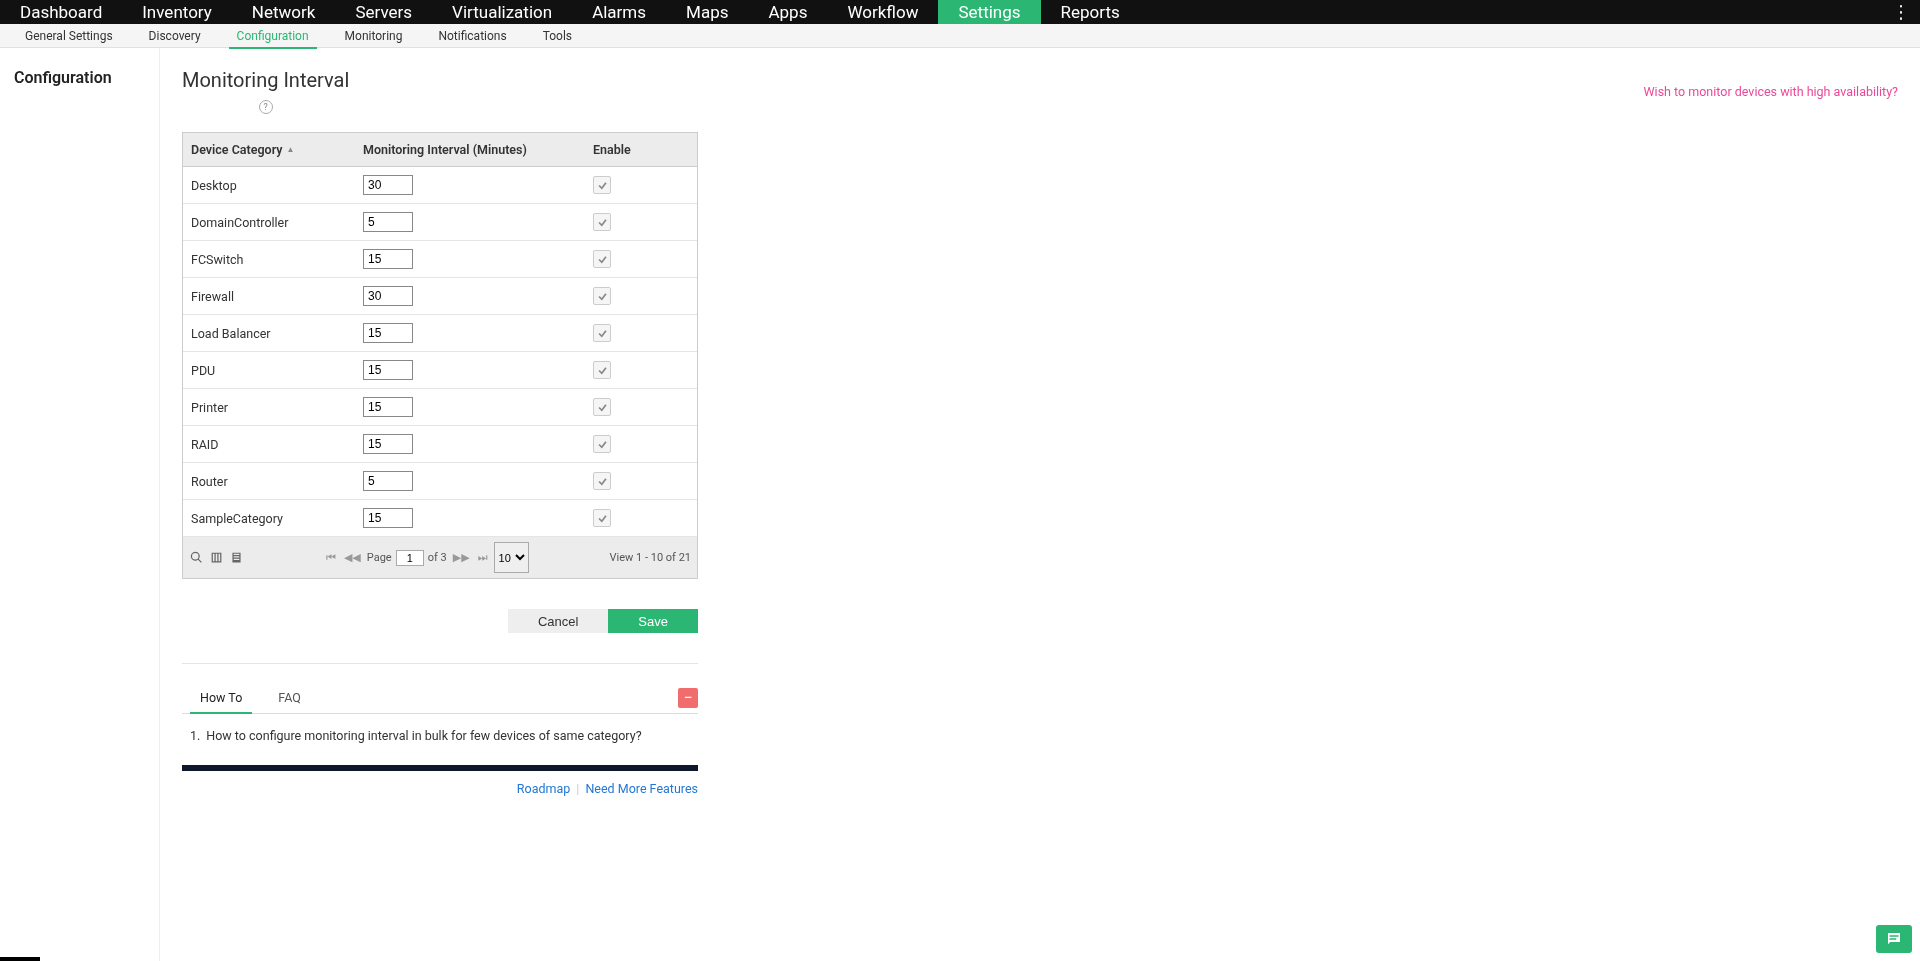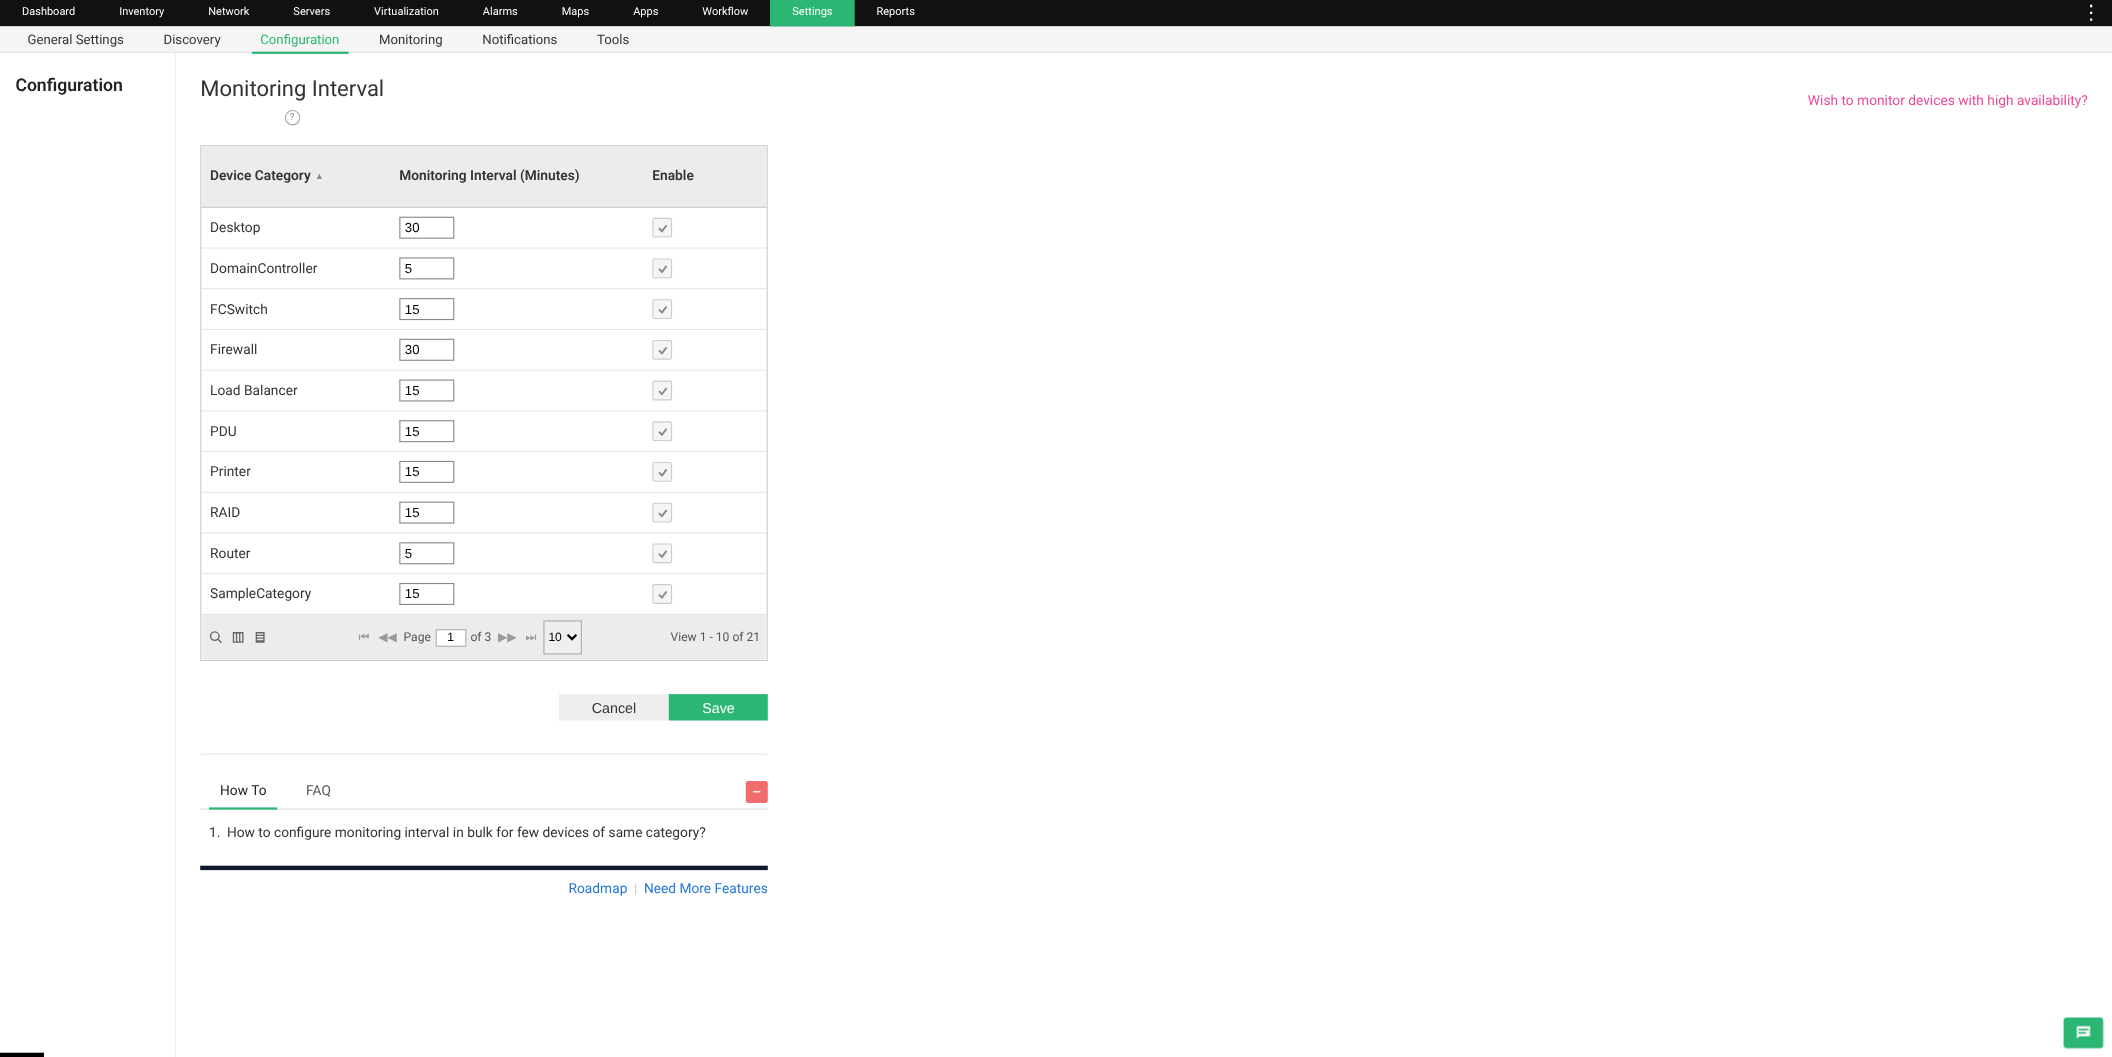--- a/index.html
+++ b/index.html
@@ -1,20 +1,20 @@
 <!DOCTYPE html>
 <html><head>
 <meta charset="utf-8">
 <style>
   * { margin: 0; padding: 0; box-sizing: border-box; }
   body { font-family: -apple-system, BlinkMacSystemFont, "Segoe UI", Roboto, Arial, sans-serif; font-size: 13px; color: #333; background: #fff; }
   
   
   .topnav { background: #111; height: 24px; display: flex; align-items: center; padding: 0 0; }
-  .topnav .nav-item { color: #fff; padding: 0 20px; height: 24px; line-height: 24px; font-size: 10px; cursor: pointer; }
+  .topnav .nav-item { color: #fff; padding: 0 20px; height: 24px; line-height: 24px; font-size: 17px; cursor: pointer; }
   .topnav .nav-item.active { background: #2bb673; }
   .topnav .spacer { flex: 1; }
   .topnav .dots { color: #fff; padding: 0 10px; cursor: pointer; font-size: 18px; line-height: 24px; }
   
   
   .subnav { background: #f5f5f5; border-bottom: 1px solid #e0e0e0; height: 24px; display: flex; align-items: center; padding-left: 7px; }
   .subnav .sub-item { color: #333; padding: 0 18px; height: 24px; line-height: 24px; font-size: 12px; cursor: pointer; position: relative; }
   .subnav .sub-item.active { color: #2bb673; }
   .subnav .sub-item.active::after { content: ""; position: absolute; left: 10px; right: 10px; bottom: -1px; height: 2px; background: #2bb673; }
   
@@ -26,21 +26,21 @@
   
   .content { flex: 1; padding: 20px 22px; }
   .content-header { display: flex; align-items: center; justify-content: space-between; margin-bottom: 18px; }
   .content-header h1 { font-size: 20px; font-weight: 400; color: #333; display: flex; align-items: center; gap: 8px; flex-direction: column; }
   .help-circle { display: inline-flex; width: 14px; height: 14px; border: 1px solid #aaa; border-radius: 50%; align-items: center; justify-content: center; font-size: 9px; color: #888; cursor: pointer; }
   .ha-link { color: #ec4899; font-size: 12.5px; text-decoration: none; cursor: pointer; }
   
   
   .grid { width: 516px; border: 1px solid #ccc; }
   .grid-header { display: flex; background: #ececec; border-bottom: 1px solid #ccc; }
-  .grid-header .col { padding: 20px 8px; font-size: 12.5px; font-weight: 600; color: #333; }
+  .grid-header .col { padding: 9px 8px; font-size: 12.5px; font-weight: 600; color: #333; }
   .col-cat { width: 172px; display: flex; align-items: center; gap: 4px; }
   .col-int { width: 230px; }
   .col-en { flex: 1; }
   .sort-arrow { font-size: 8px; color: #888; }
   
   .grid-row { display: flex; border-bottom: 1px solid #e5e5e5; align-items: center; min-height: 36px; }
   .grid-row .cell { padding: 8px 8px; font-size: 12.5px; color: #333; }
   .grid-row .cell-cat { width: 172px; }
   .grid-row .cell-int { width: 230px; }
   .grid-row .cell-en { flex: 1; display: flex; align-items: center; }
@@ -68,21 +68,21 @@
   .hr {border: none; border-top: 1px solid #e5e5e5; margin-bottom: 18px; }
   .help-section { width: 516px; }
   .help-tabs { display: flex; align-items: center; border-bottom: 1px solid #ddd; position: relative; }
   .help-tab { padding: 8px 18px; font-size: 12.5px; color: #555; cursor: pointer; position: relative; }
   .help-tab.active { color: #222; }
   .help-tab.active::after { content:""; position:absolute; left:8px; right:8px; bottom:-1px; height:2px; background:#2bb673; }
   .help-close { margin-left: auto; width: 20px; height: 20px; background: #f16c6c; color: #fff; display:flex; align-items:center; justify-content:center; border-radius:2px; cursor:pointer; font-size: 16px; line-height: 1; }
   .help-body { padding: 14px 8px; font-size: 12.5px; color: #333; }
   .help-body .q { display: flex; gap:6px; }
   
-  .footer-links { width: 516px; border-top: 4px solid #0f172a; padding-top: 10px; margin-top: 8px; display: flex; justify-content: flex-end; gap: 6px; font-size: 12.5px; }
+  .footer-links { width: 516px; border-top: 6px solid #0f172a; padding-top: 10px; margin-top: 8px; display: flex; justify-content: flex-end; gap: 6px; font-size: 12.5px; }
   .footer-links a { color: #2577d6; text-decoration: none; cursor: pointer; }
   .footer-links .sep { color: #ccc; }
   
   
   .chat-fab { position: fixed; right: 8px; bottom: 8px; width: 36px; height: 28px; background: #2bb673; border-radius: 3px; display:flex; align-items:center; justify-content:center; cursor:pointer; }
   .chat-fab svg { width: 18px; height: 18px; fill: #fff; }
   
   
   .bottom-strip { position: fixed; left: 0; bottom: 0; height: 4px; width: 40px; background: #000; }
 </style>

